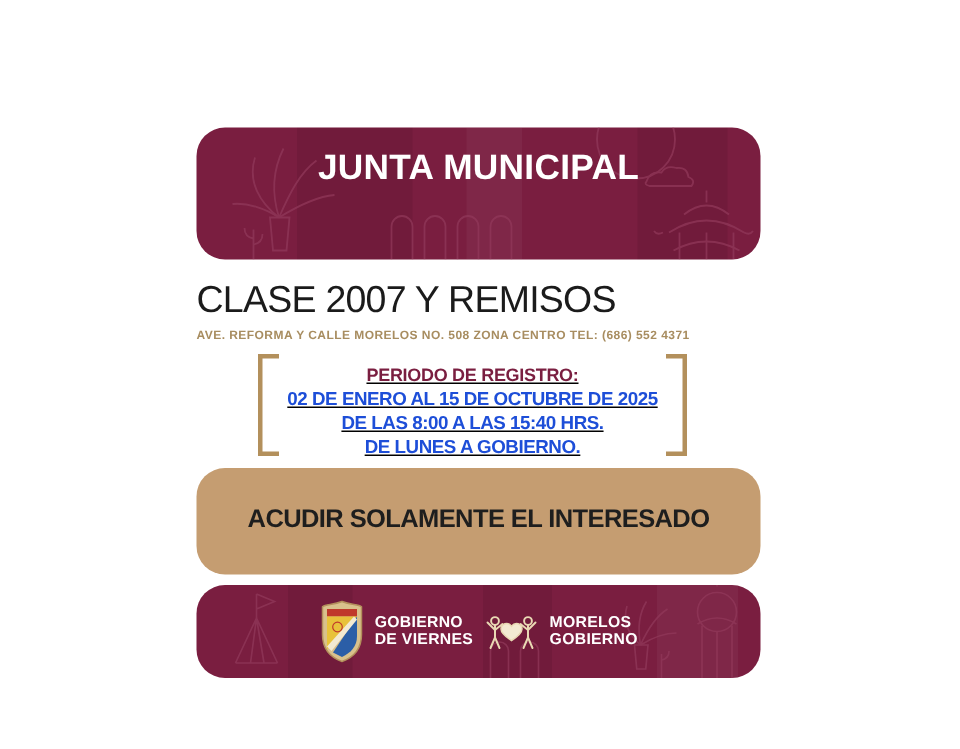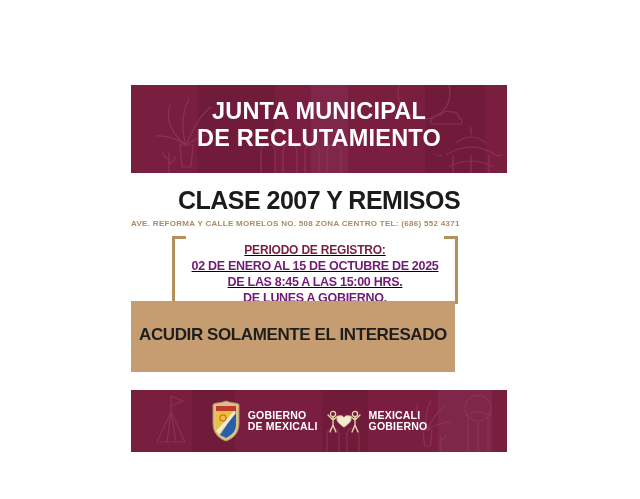--- a/index.html
+++ b/index.html
@@ -1,45 +1,45 @@
 <!DOCTYPE html>
 <html><head>
 <meta charset="utf-8">
 <style>
   html,body{margin:0;padding:0;background:#ffffff;}
   .page{position:relative;width:640px;height:499px;background:#ffffff;overflow:hidden;
         font-family:"Liberation Sans", sans-serif;}
-  .abs{position:absolute;}
+  .abs{position:absolute;border-radius:19px;}
 
   
   .banner-top{left:131px;top:85px;width:376px;height:88px;background:#7a1e40;overflow:hidden;}
   .stripe{position:absolute;top:0;bottom:0;}
   .stripe.dark{background:rgba(0,0,0,0.07);}
   .stripe.light{background:rgba(255,255,255,0.045);}
   .deco-svg{position:absolute;left:0;top:0;pointer-events:none;}
   .banner-title{position:relative;margin-top:13px;text-align:center;color:#ffffff;
     font-size:23.5px;font-weight:bold;line-height:27px;letter-spacing:0.2px;}
 
   
-  .clase-heading{left:131px;top:186px;width:376px;text-align:center;font-size:25px;
-    font-weight:bold;color:#1b1b1b;letter-spacing:-0.5px;}
+  .clase-heading{left:131px;top:186px;width:376px;text-align:left;font-size:25px;
+    font-weight:normal;color:#1b1b1b;letter-spacing:-0.5px;}
   .address-line{left:131px;top:219px;width:376px;text-align:left;font-size:8px;
     font-weight:bold;color:#a88d60;letter-spacing:0.3px;}
 
   
   .registro{left:172px;top:236px;width:286px;height:68px;}
   .bracket{position:absolute;top:0;width:14px;height:68px;box-sizing:border-box;}
   .bracket-left{left:0;border-left:3px solid #b3905c;border-top:3px solid #b3905c;border-bottom:3px solid #b3905c;}
   .bracket-right{right:0;border-right:3px solid #b3905c;border-top:3px solid #b3905c;border-bottom:3px solid #b3905c;}
   .registro-content{position:absolute;left:12px;right:12px;top:7px;text-align:center;text-decoration:underline;}
   .registro-label{font-size:12px;font-weight:bold;color:#7a1e40;letter-spacing:-0.2px;margin-bottom:1px;}
-  .registro-line{font-size:12.5px;font-weight:bold;color:#701a75;line-height:16px;letter-spacing:-0.3px;}
+  .registro-line{font-size:12.5px;font-weight:bold;color:#1d4ed8;line-height:16px;letter-spacing:-0.3px;}
 
   
-  .notice{left:131px;top:301px;width:324px;height:71px;background:#c59d71;text-align:center;}
+  .notice{left:131px;top:312px;width:376px;height:71px;background:#c59d71;text-align:center;}
   .notice-title{padding-top:24px;font-size:17px;font-weight:bold;color:#1e1e1e;letter-spacing:-0.4px;}
   .notice-subtitle{margin-top:2px;font-size:8.5px;font-weight:bold;color:#b23228;letter-spacing:0.2px;}
 
   
   .footer{left:131px;top:390px;width:376px;height:62px;background:#7a1e40;overflow:hidden;}
   .footer-content{position:relative;height:100%;display:flex;align-items:center;justify-content:center;gap:8px;}
   .logo-group{display:flex;align-items:center;gap:7px;}
   .logo-text{color:#ffffff;font-weight:bold;font-size:10.5px;line-height:11.5px;letter-spacing:0.2px;text-align:left;}
 </style>
 </head>
@@ -80,34 +80,33 @@
       <g>
         <path d="M130,88 v-22 a7,7 0 0 1 14,0 v22"></path>
         <path d="M152,88 v-22 a7,7 0 0 1 14,0 v22"></path>
         <path d="M174,88 v-22 a7,7 0 0 1 14,0 v22"></path>
         <path d="M196,88 v-22 a7,7 0 0 1 14,0 v22"></path>
       </g>
     </svg>
 
     <div class="banner-title">
       <div>JUNTA MUNICIPAL</div>
-      <div>DE RECLUTAMIENTO</div>
     </div>
   </div>
 
   <div class="abs clase-heading">CLASE 2007 Y REMISOS</div>
   <div class="abs address-line">AVE. REFORMA Y CALLE MORELOS NO. 508 ZONA CENTRO TEL: (686) 552 4371</div>
 
   <div class="abs registro">
     <div class="bracket bracket-left"></div>
     <div class="bracket bracket-right"></div>
     <div class="registro-content">
       <div class="registro-label">PERIODO DE REGISTRO:</div>
       <div class="registro-line">02 DE ENERO AL 15 DE OCTUBRE DE 2025</div>
-      <div class="registro-line">DE LAS 8:45 A LAS 15:00 HRS.</div>
+      <div class="registro-line">DE LAS 8:00 A LAS 15:40 HRS.</div>
       <div class="registro-line">DE LUNES A GOBIERNO.</div>
     </div>
   </div>
 
   <div class="abs notice">
     <div class="notice-title">ACUDIR SOLAMENTE EL INTERESADO</div>
   </div>
 
   <div class="abs footer">
     <div class="stripe dark" style="left:61px;width:43px;"></div>
@@ -148,32 +147,32 @@
         <svg width="30" height="42" viewBox="0 0 30 42">
           <path d="M15,1 C21,3.5 26,2.5 28,4.5 V23 C28,33.5 22,38.5 15,41 C8,38.5 2,33.5 2,23 V4.5 C4,2.5 9,3.5 15,1 Z" fill="#d9c18c" stroke="#b3905c" stroke-width="1"></path>
           <path d="M5,6 h20 v5 h-20 z" fill="#c0392b"></path>
           <path d="M5,11 L25,11 L5,33 Z" fill="#e8c23a"></path>
           <path d="M25,11 L25,24 C25,31 21,35 15,38 L9,35 Z" fill="#2b5ea7"></path>
           <path d="M5,31 L23,11 L25,13 L8,34 Z" fill="#f3ead2"></path>
           <circle cx="12" cy="18" r="3.2" fill="#e8c23a" stroke="#c0392b" stroke-width="0.8"></circle>
         </svg>
         <div class="logo-text">
           <div>GOBIERNO</div>
-          <div>DE MEXICALI</div>
+          <div>DE VIERNES</div>
         </div>
       </div>
       <div class="logo-group">
         <svg width="36" height="27" viewBox="0 0 36 27" fill="none" stroke="#e9d9b4" stroke-width="1.3" stroke-linecap="round">
           <circle cx="7" cy="6" r="2.6"></circle>
           <path d="M7,9 v8 M7,12 L2,7 M7,12 L12,8 M7,17 l-3,7 M7,17 l3,7"></path>
           <circle cx="29" cy="6" r="2.6"></circle>
           <path d="M29,9 v8 M29,12 L34,7 M29,12 L24,8 M29,17 l-3,7 M29,17 l3,7"></path>
           <path d="M18,9.5 c-2.6,-3.4 -7,-1.6 -7,1.8 c0,3.2 7,7.7 7,7.7 c0,0 7,-4.5 7,-7.7 c0,-3.4 -4.4,-5.2 -7,-1.8 z" fill="#f3ead2" stroke="#e9d9b4" stroke-width="1"></path>
         </svg>
         <div class="logo-text">
-          <div>MEXICALI</div>
+          <div>MORELOS</div>
           <div>GOBIERNO</div>
         </div>
       </div>
     </div>
   </div>
 
 </div>
 
 </body></html>

